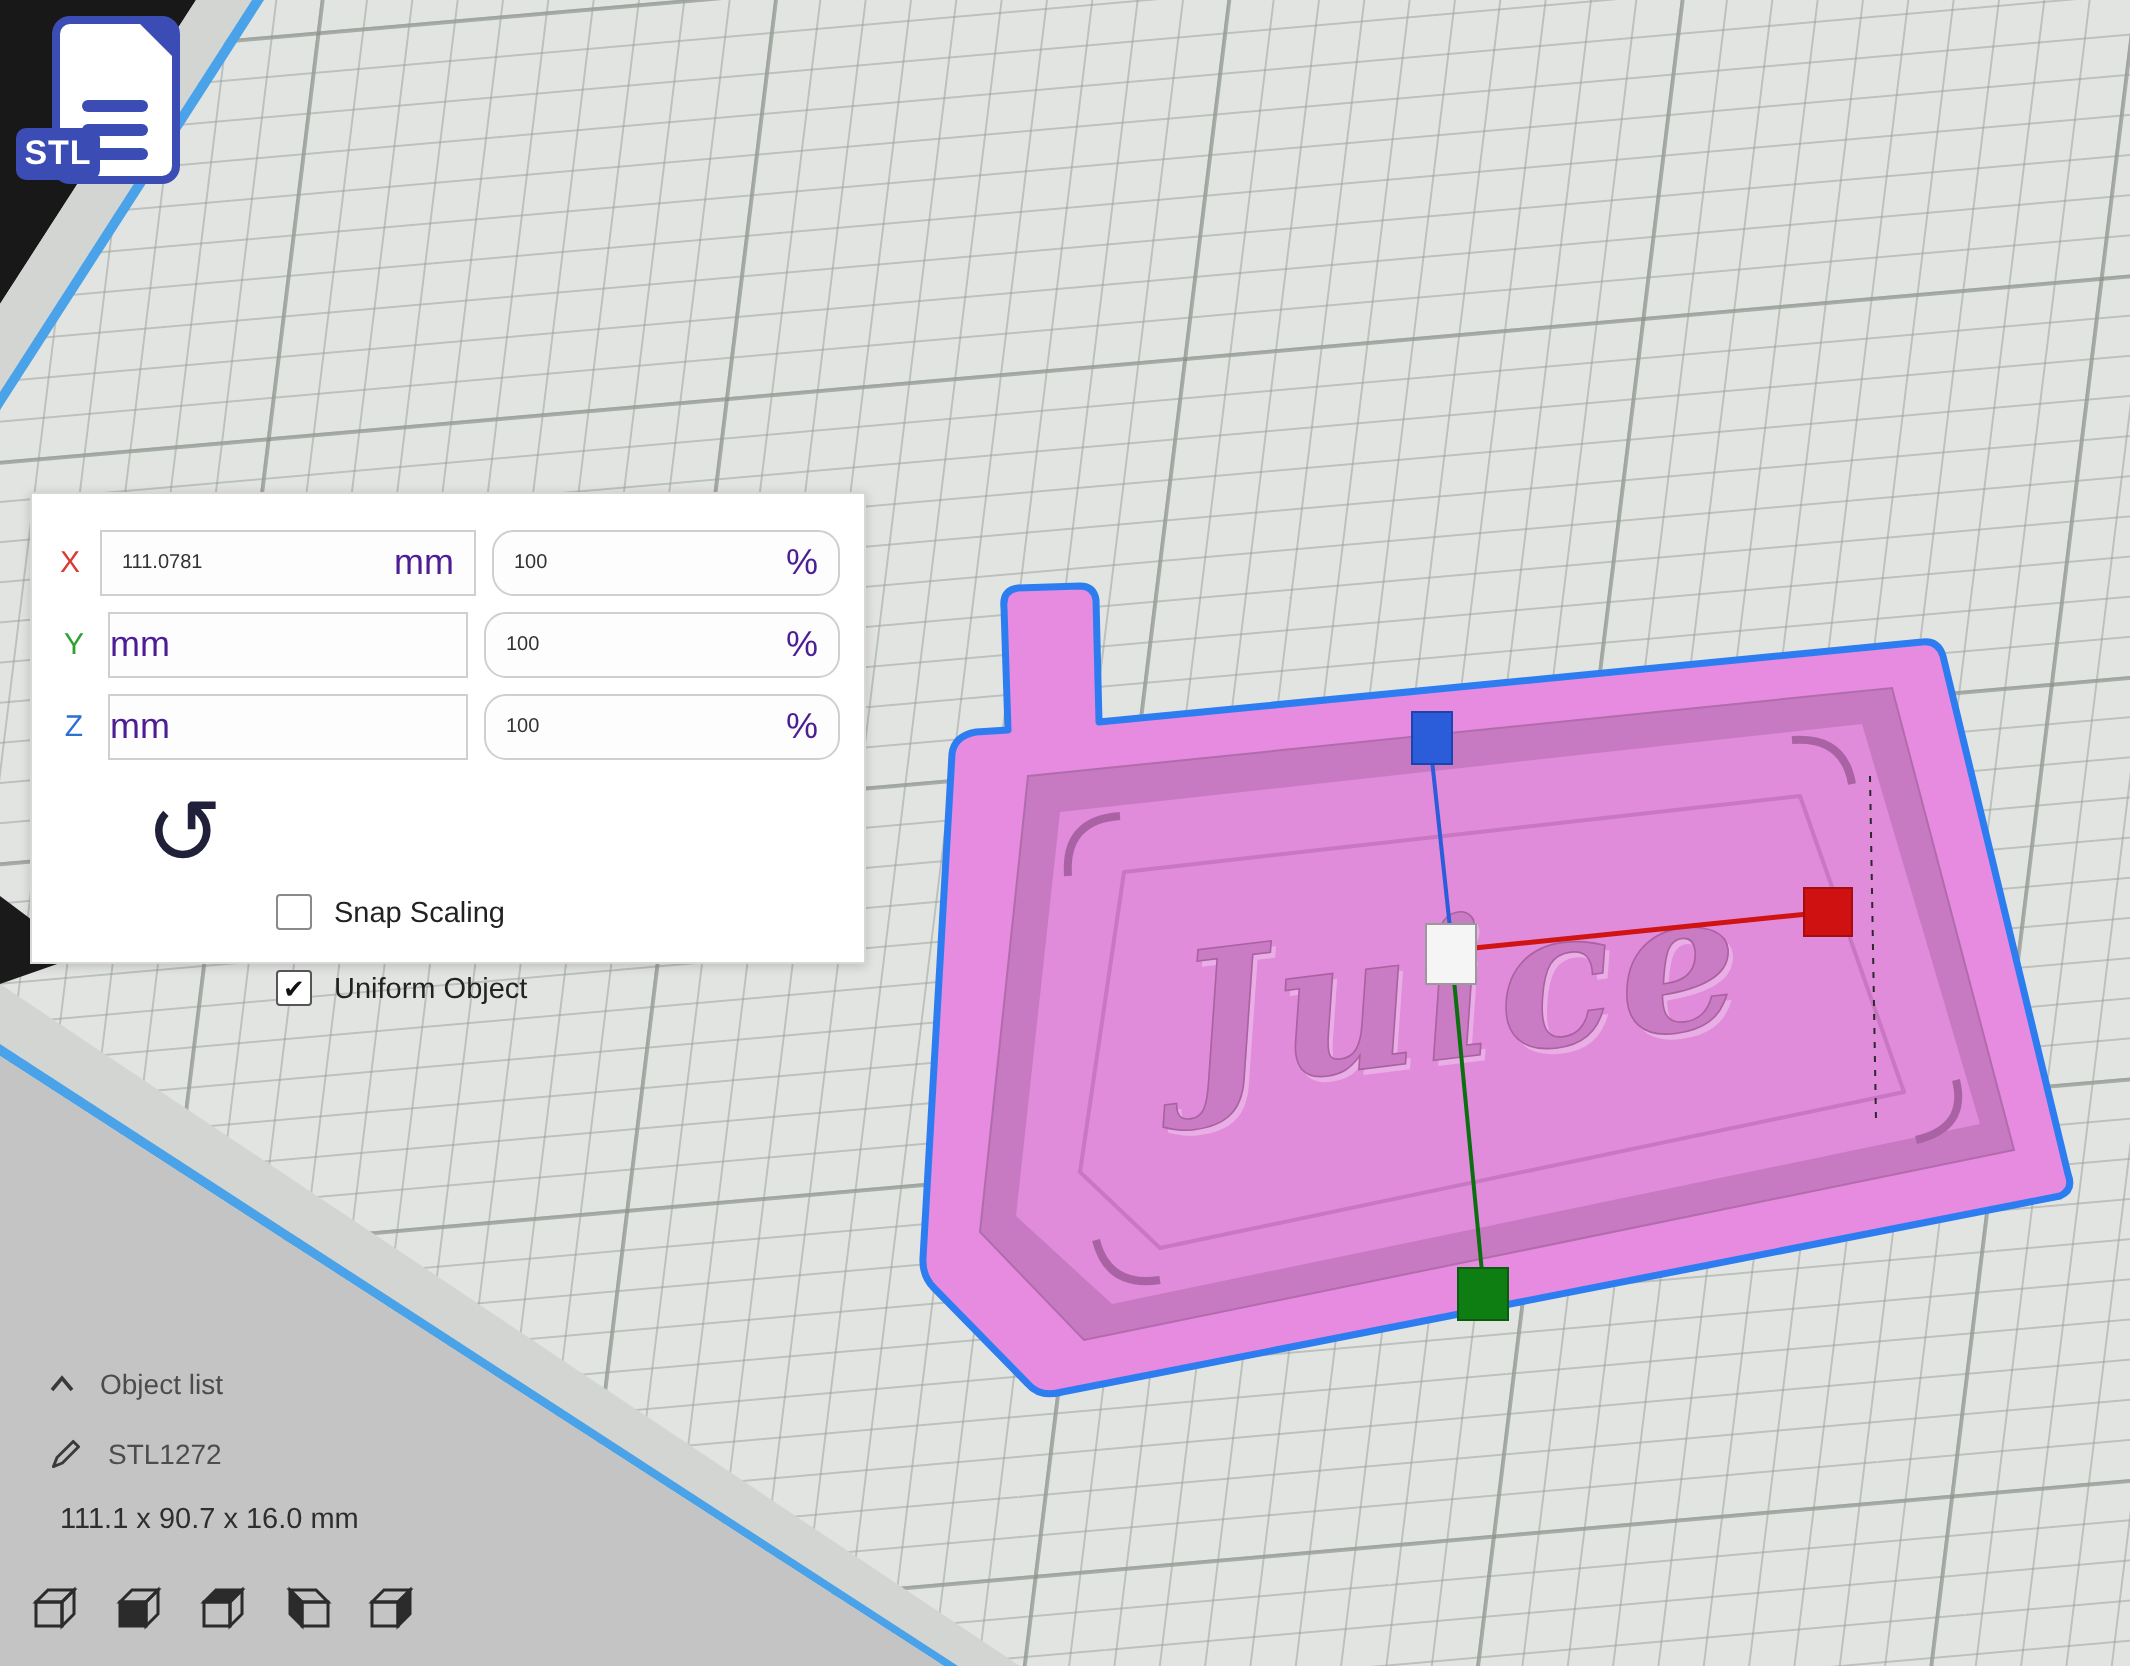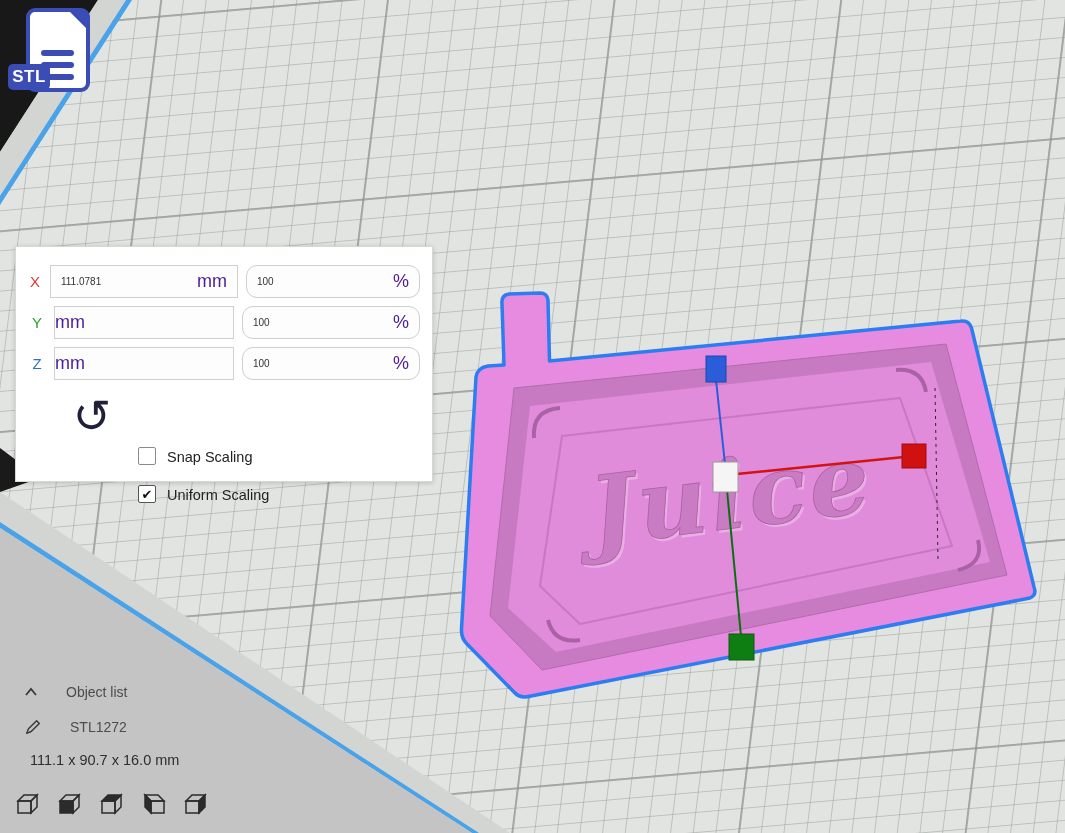--- a/index.html
+++ b/index.html
@@ -62,21 +62,21 @@
   }
   .unit{color:#4c1d95;font-size:18px;padding-right:10px;}
   .reset{position:absolute;left:52px;top:142px;width:48px;height:54px;color:#20203a;
     font-size:46px;line-height:54px;text-align:center;cursor:pointer;}
   .cb-row{position:absolute;left:122px;display:flex;align-items:flex-end;gap:11px;
     font-size:14.5px;color:#222;cursor:pointer;margin-top:48px;}
   .cb{width:18px;height:18px;border:1.5px solid #8a8a8a;background:#fff;border-radius:2px;
     display:inline-flex;align-items:center;justify-content:center;font-size:13px;color:#111;box-sizing:border-box;}
   .cb-checked{border-color:#555;}
   
-  .footer-item{position:absolute;display:flex;align-items:center;gap:28px;z-index:6;
+  .footer-item{position:absolute;display:flex;align-items:center;gap:12px;z-index:6;
     color:#4c4c4c;font-size:14px;}
   .dims{position:absolute;left:14px;top:752px;font-size:14.5px;color:#2e2e2e;z-index:6;margin-left:16px;}
   .view-toolbar{position:absolute;left:14px;top:790px;display:flex;gap:14px;z-index:6;}
   .view-btn{width:28px;height:28px;display:flex;align-items:center;justify-content:center;cursor:pointer;}
 </style>
 </head>
 <body>
 
 <div class="viewport">
   <div class="grid-plane"></div>
@@ -164,21 +164,21 @@
   </div>
 
   <div class="reset">↺</div>
 
   <div class="cb-row" style="top:152px;">
     <span class="cb"></span>
     <span>Snap Scaling</span>
   </div>
   <div class="cb-row" style="top:190px;">
     <span class="cb cb-checked">✔</span>
-    <span>Uniform Scaling</span>
+    <span>Uniform Object</span>
   </div>
 </div>
 
 <div class="footer-item" style="left:24px;top:684px;">
   <svg width="14" height="10" viewBox="0 0 14 10">
     <path d="M2 8 L7 2 L12 8" stroke="#3a3a3a" stroke-width="1.8" fill="none"></path>
   </svg>
   <span>Object list</span>
 </div>
 

